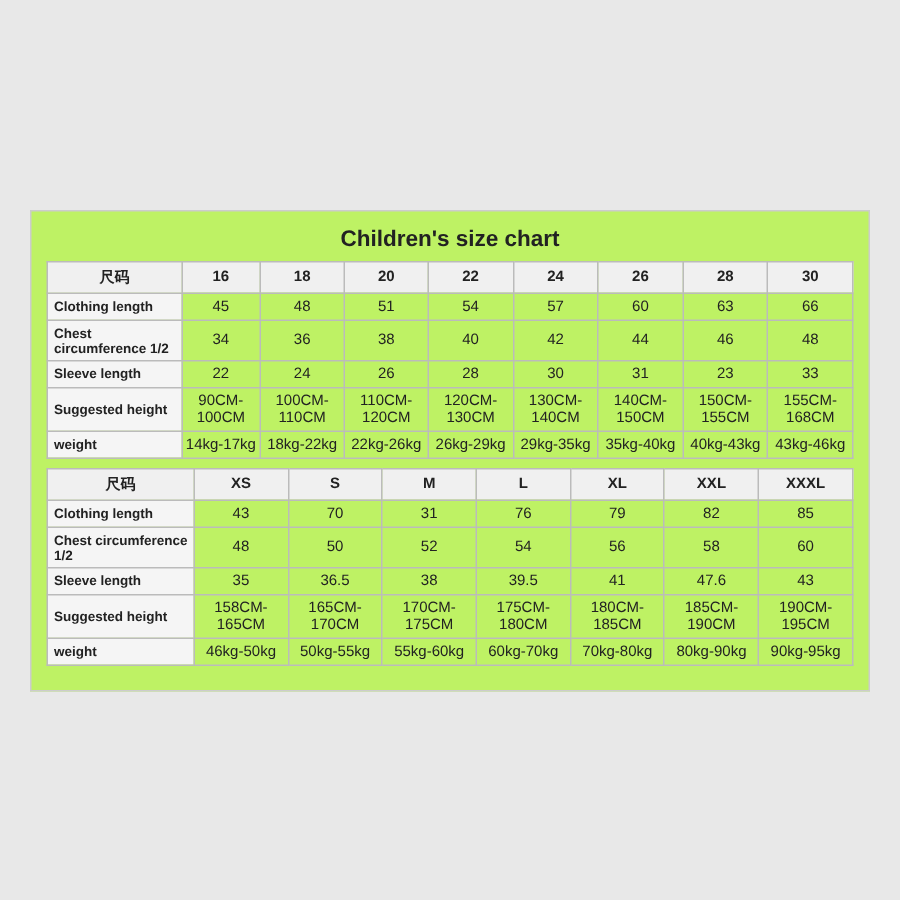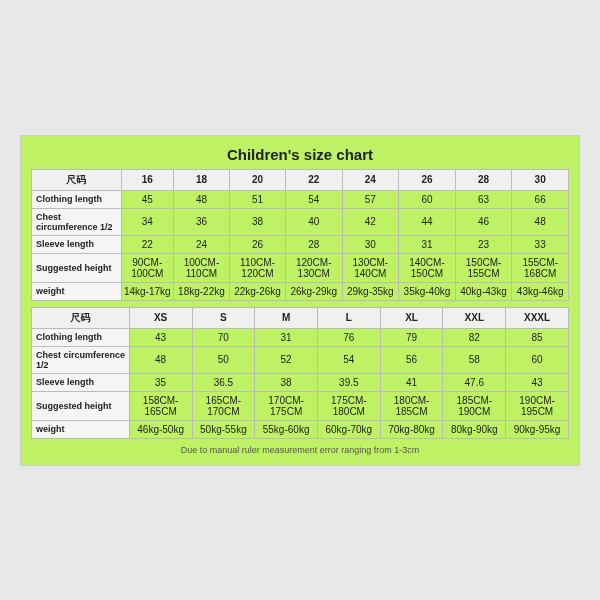--- a/index.html
+++ b/index.html
@@ -203,14 +203,13 @@
             <td>55kg-60kg</td>
             <td>60kg-70kg</td>
             <td>70kg-80kg</td>
             <td>80kg-90kg</td>
             <td>90kg-95kg</td>
           </tr>
         </tbody>
     </table>
   </div>
 
-  <div class="footer-note">Due to manual ruler measurement error ranging from 1-3cm</div>
 </div>
 
 </body></html>

